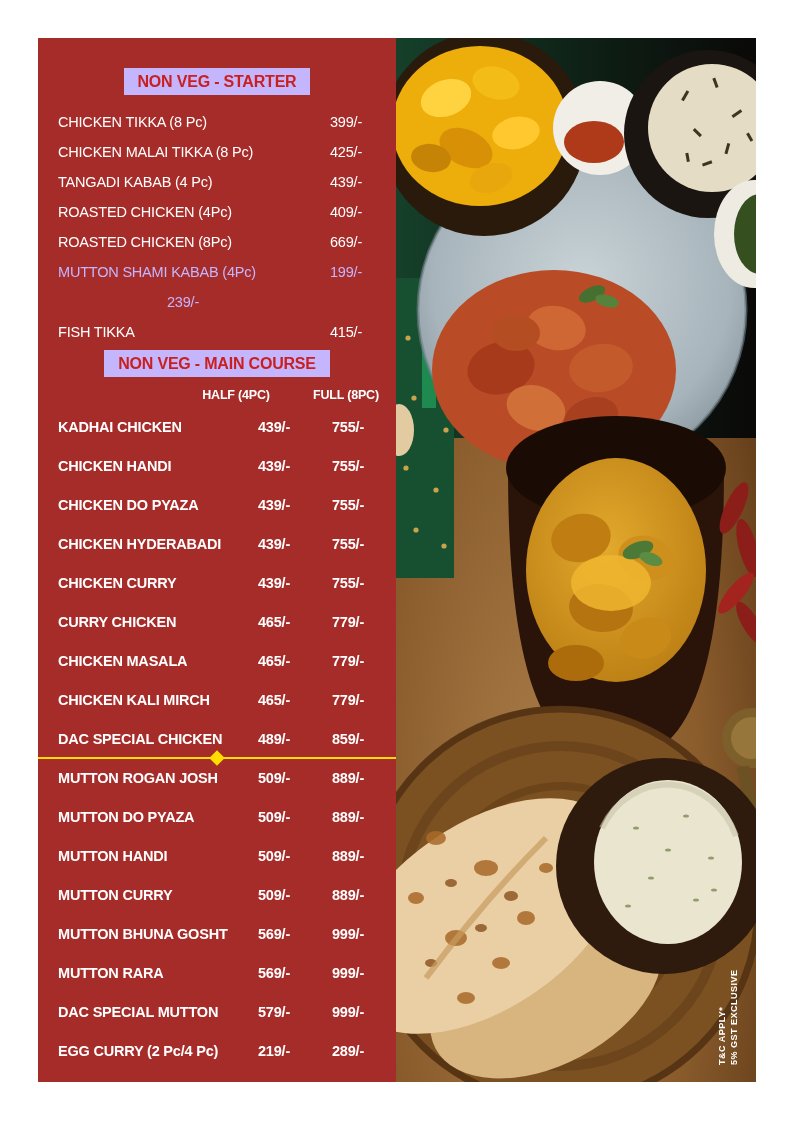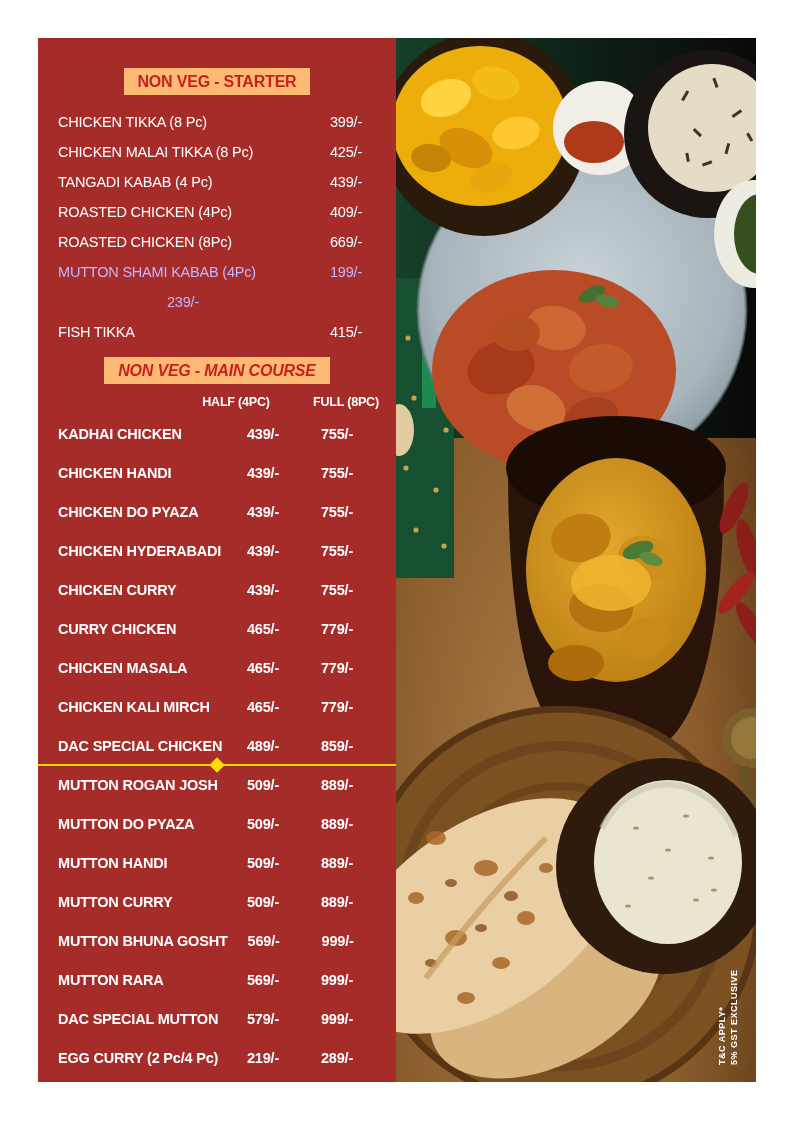--- a/index.html
+++ b/index.html
@@ -9,44 +9,44 @@
   }
   .page{position:relative;width:793px;height:1122px;background:#fff;overflow:hidden;}
 
   
   .panel{
     position:absolute;left:38px;top:38px;width:358px;height:1044px;
     background:#A62C2A;overflow:hidden;
   }
   .badge{
     display:block;width:fit-content;margin:0 auto;
-    background:#fdba74;color:#C9201F;font-weight:700;
+    background:#c4b5fd;color:#C9201F;font-weight:700;
     font-size:16px;letter-spacing:-0.2px;line-height:1;
     padding:6px 14px 5px;white-space:nowrap;
   }
   .badge.first{margin-top:30px;}
-  .badge.second{margin-top:10px;font-style:italic;}
+  .badge.second{margin-top:3px;}
   .s-list{margin-top:12px;}
   .s-row{
     display:grid;grid-template-columns:1fr 76px;align-items:center;
     height:30px;padding:0 12px 0 20px;
     color:#ffffff;font-weight:400;font-size:14.5px;letter-spacing:-0.2px;white-space:nowrap;
   }
   .s-row .pr{text-align:center;}
   .s-row.hl{color:#c4b5fd;}
   .col-hdr{
     display:grid;grid-template-columns:1fr 72px 76px;align-items:center;
     margin-top:8px;height:20px;padding:0 12px 0 20px;
     color:#ffffff;font-weight:700;font-size:12.5px;letter-spacing:-0.2px;gap:36px;
   }
   .col-hdr span{text-align:center;}
   .m-list{margin-top:2px;}
   .m-row{
     display:grid;grid-template-columns:1fr 72px 76px;align-items:center;
-    height:39px;padding:0 21px 0 20px;
+    height:39px;padding:0 10px 0 20px;
     color:#ffffff;font-weight:700;font-size:14.5px;letter-spacing:-0.2px;white-space:nowrap;
   }
   .m-row .half,.m-row .full{text-align:center;}
   .divider{position:relative;height:2px;background:#FFDD00;margin:-1px 0;}
   .divider .diamond{
     position:absolute;left:50%;top:50%;width:11px;height:11px;background:#FFDD00;
     transform:translate(-50%,-50%) rotate(45deg);
   }
 
   

